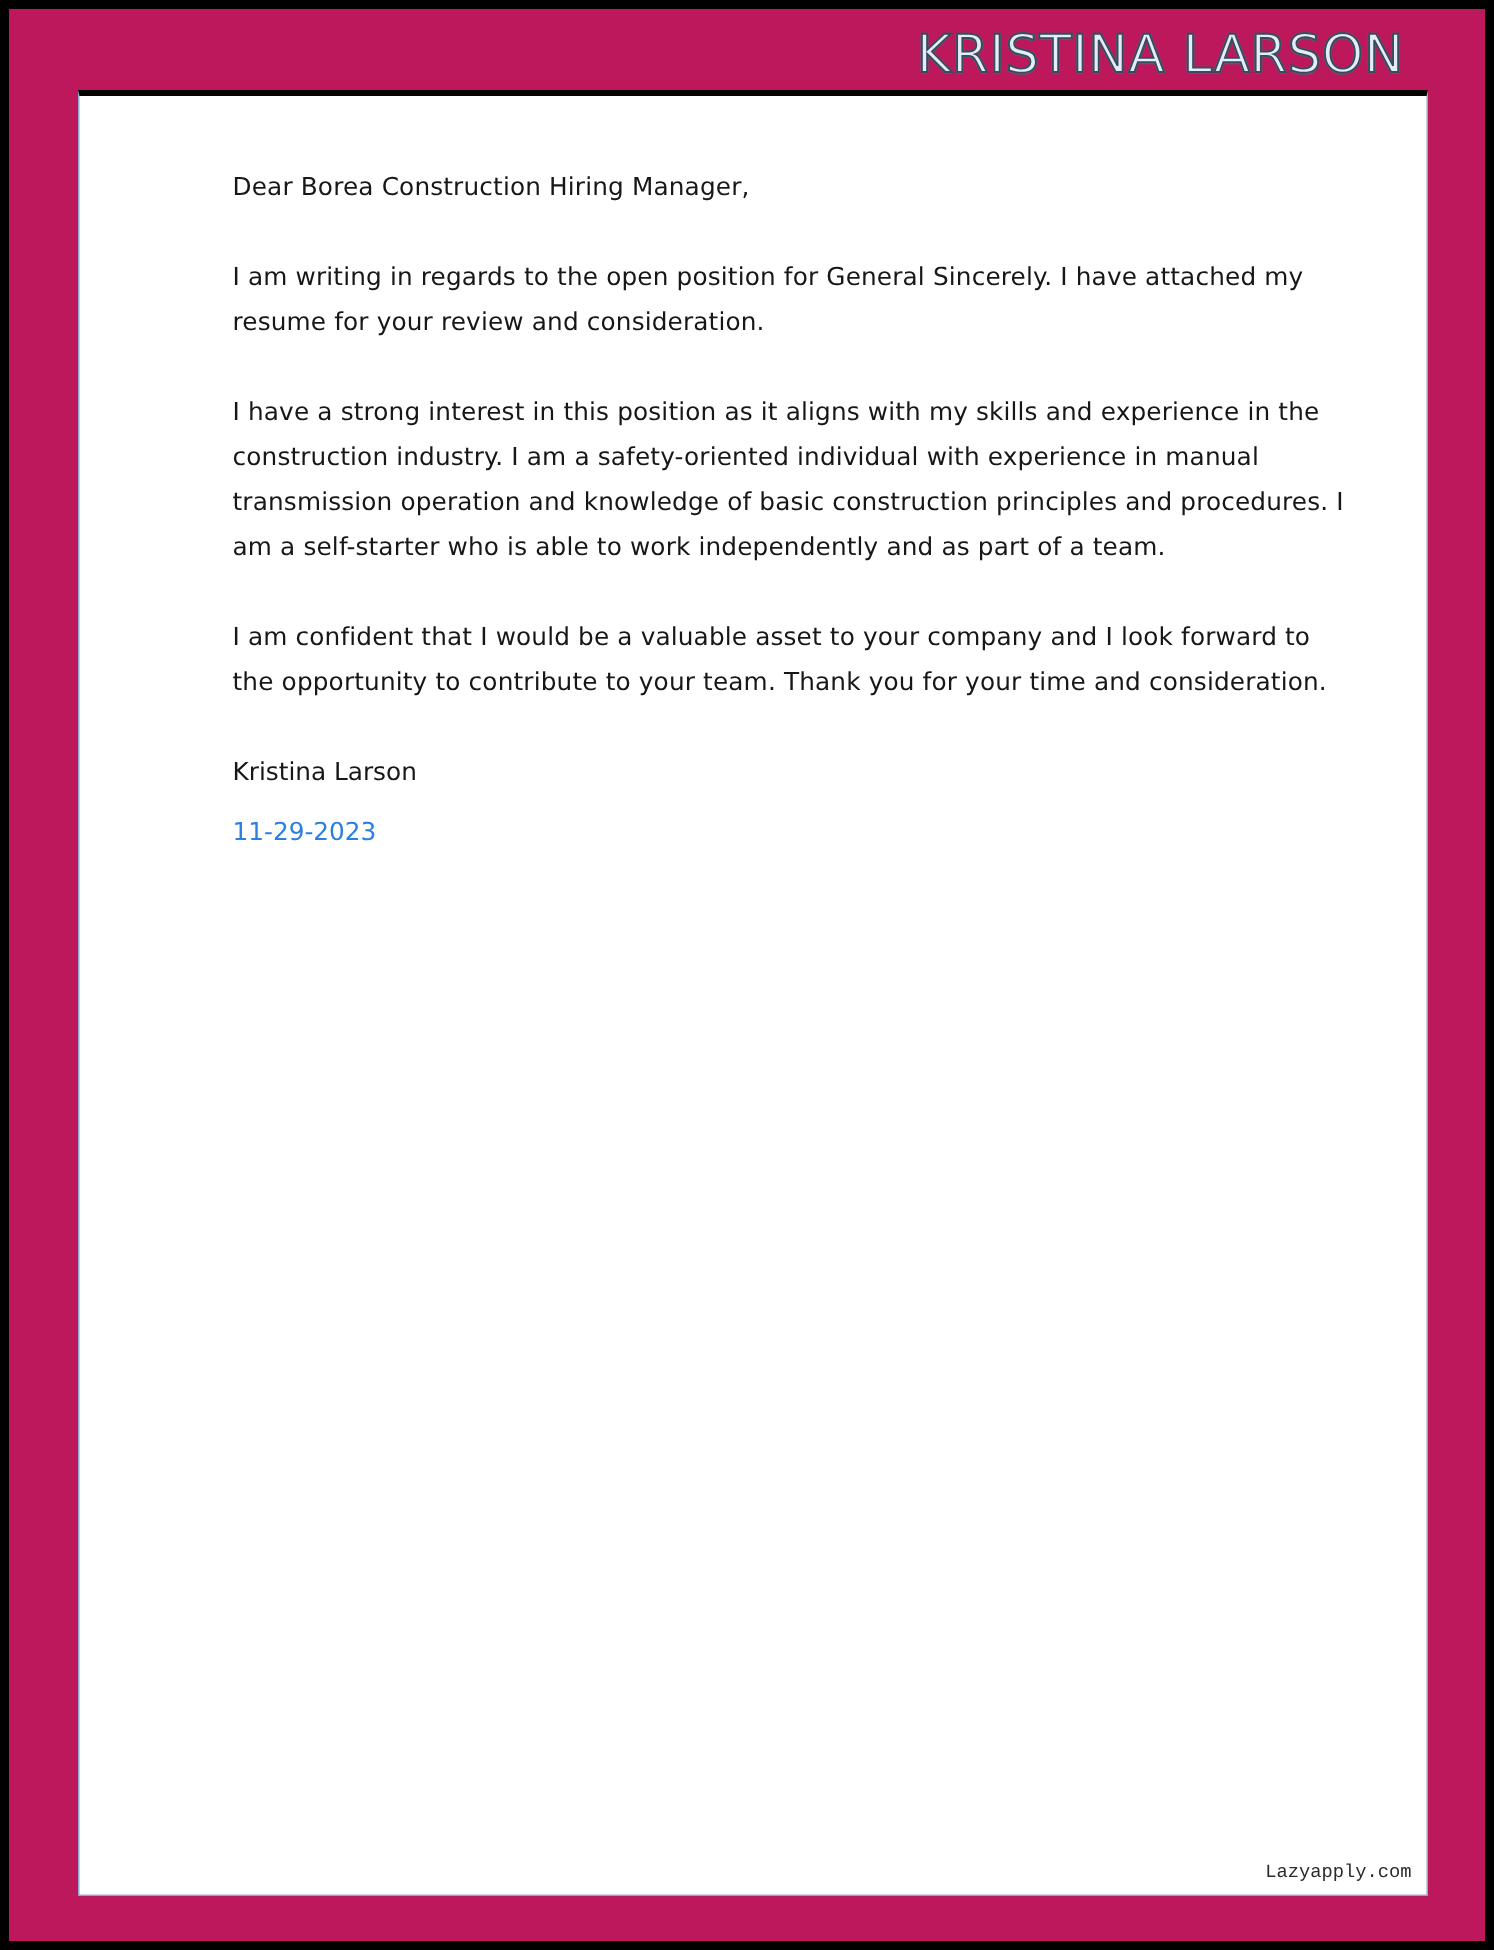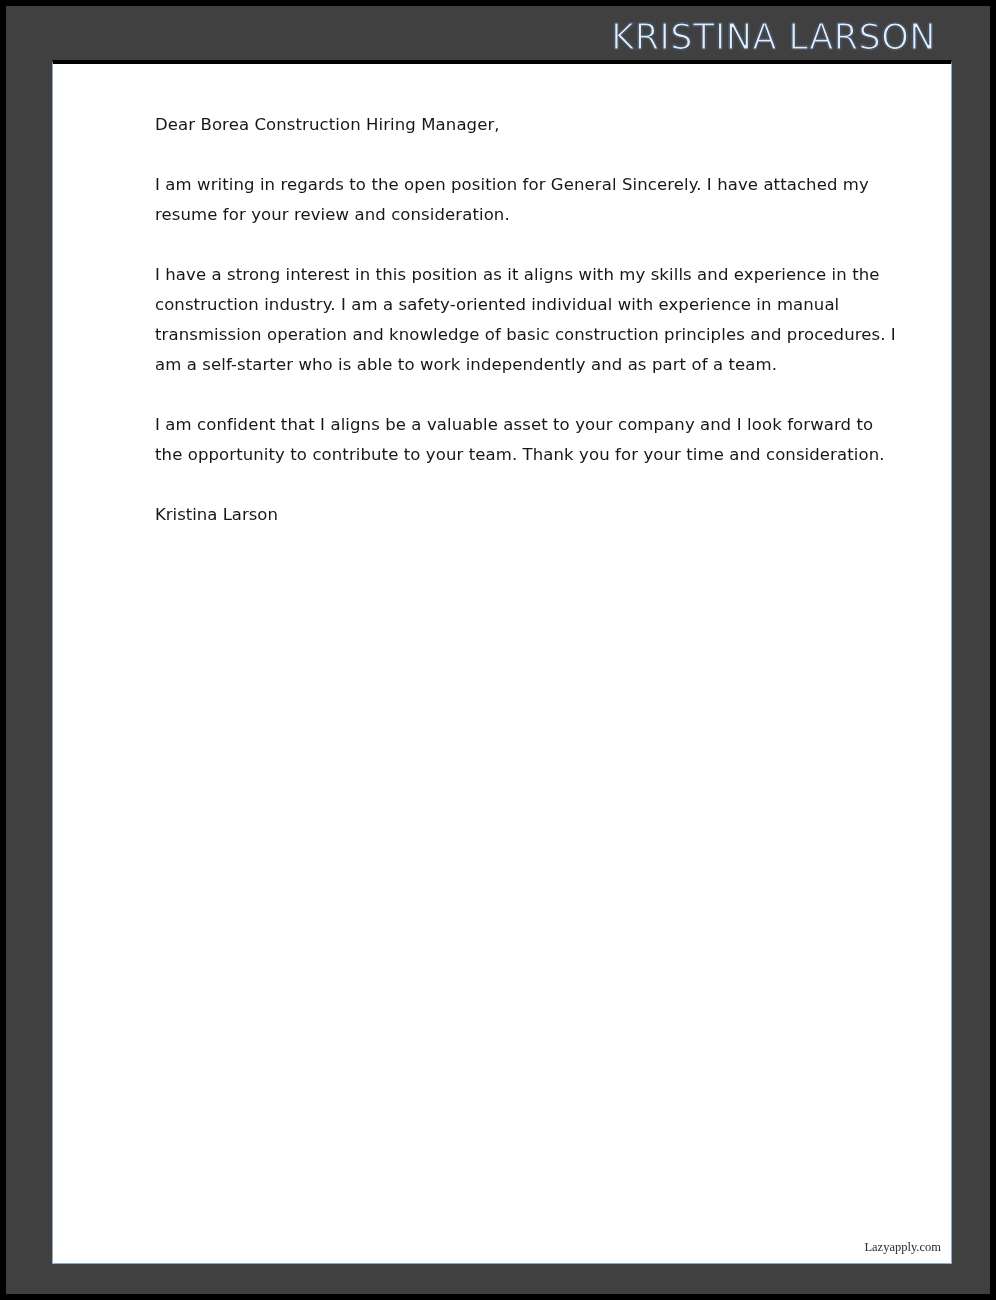--- a/index.html
+++ b/index.html
@@ -12,21 +12,21 @@
     background: #e3ecfb;
     font-family: "DejaVu Sans", sans-serif;
     overflow: hidden;
   }
   .page {
     position: relative;
     width: 996px;
     height: 1300px;
     box-sizing: border-box;
     border: 6px solid #000;
-    background: #404040;
+    background: #be185d;
   }
   .header {
     position: absolute;
     top: 6px;
     left: 6px;
     right: 6px;
     height: 44px;
     display: flex;
     align-items: flex-end;
     justify-content: flex-end;
@@ -86,21 +86,21 @@
     font-family: "DejaVu Sans", sans-serif;
     font-size: 16.5px;
     line-height: 30px;
     color: #2b7fe0;
     margin: 0;
   }
   .footer-brand {
     position: absolute;
     right: 10px;
     bottom: 8px;
-    font-family: Liberation Serif, serif;
+    font-family: Liberation Mono, monospace;
     font-size: 12.5px;
     color: #2b2b2b;
   }
 </style>
 </head>
 <body>
 
 <div class="page">
 
   <div class="header">
@@ -110,25 +110,26 @@
   <div class="sheet">
 
     <div class="letter">
 
       <p class="para">Dear Borea Construction Hiring Manager,</p>
 
       <p class="para">I am writing in regards to the open position for General Sincerely. I have attached my resume for your review and consideration.</p>
 
       <p class="para">I have a strong interest in this position as it aligns with my skills and experience in the construction industry. I am a safety-oriented individual with experience in manual transmission operation and knowledge of basic construction principles and procedures. I am a self-starter who is able to work independently and as part of a team.</p>
 
-      <p class="para">I am confident that I aligns be a valuable asset to your company and I look forward to the opportunity to contribute to your team. Thank you for your time and consideration.</p>
+      <p class="para">I am confident that I would be a valuable asset to your company and I look forward to the opportunity to contribute to your team. Thank you for your time and consideration.</p>
 
 
       <p class="signature-name">Kristina Larson</p>
 
+      <p class="date">11-29-2023</p>
 
     </div>
 
     <div class="footer-brand">Lazyapply.com</div>
 
   </div>
 
 </div>
 
 </body></html>

